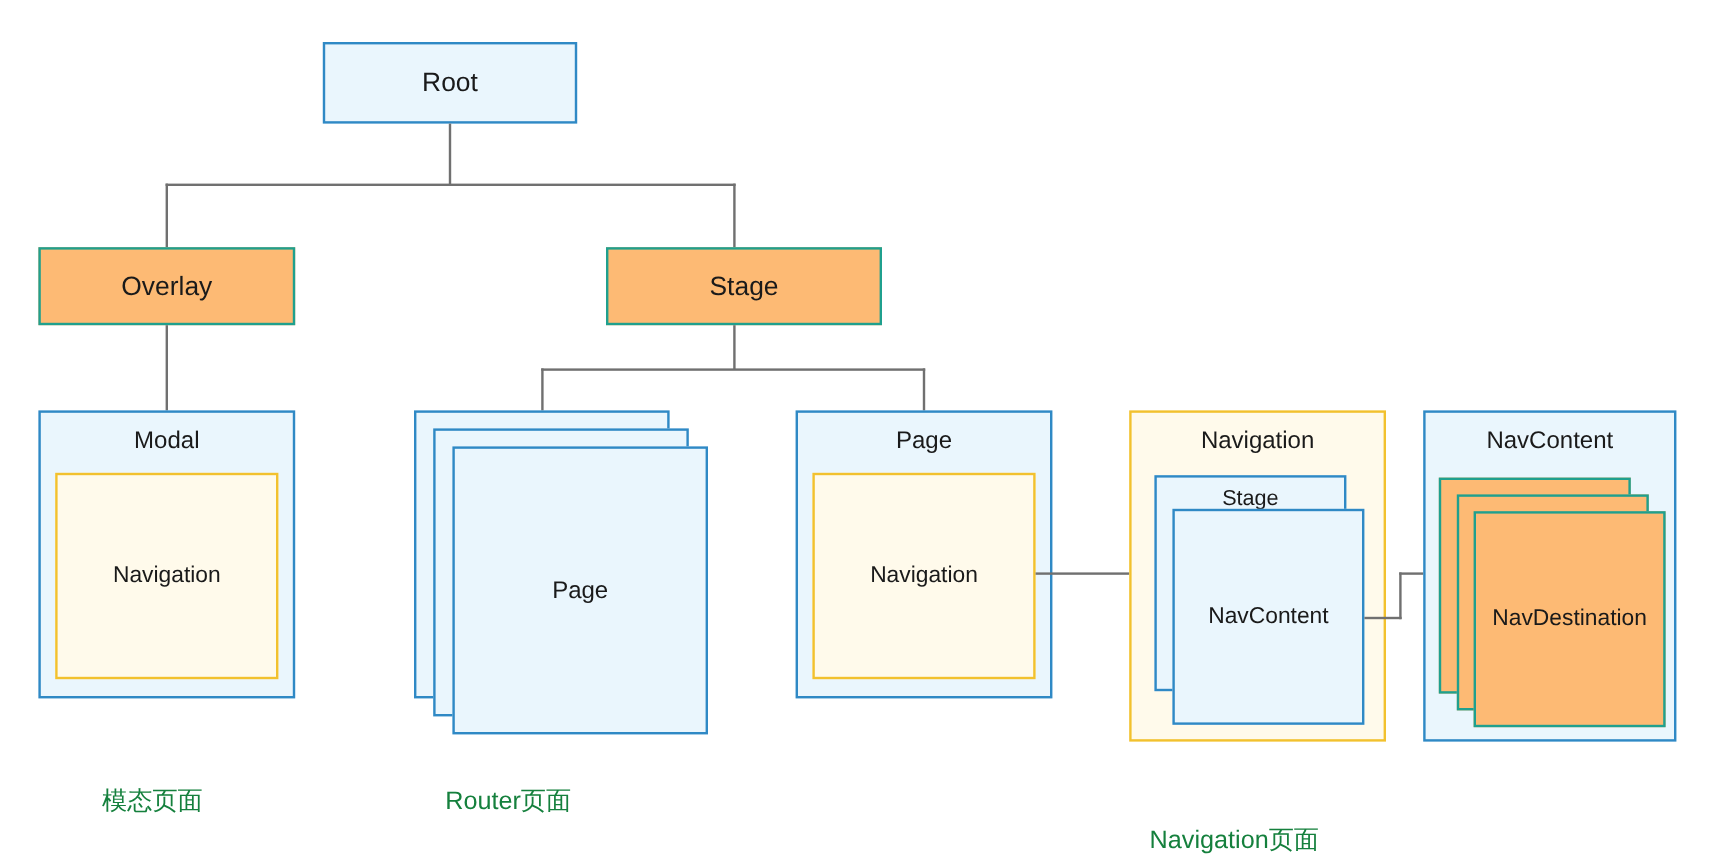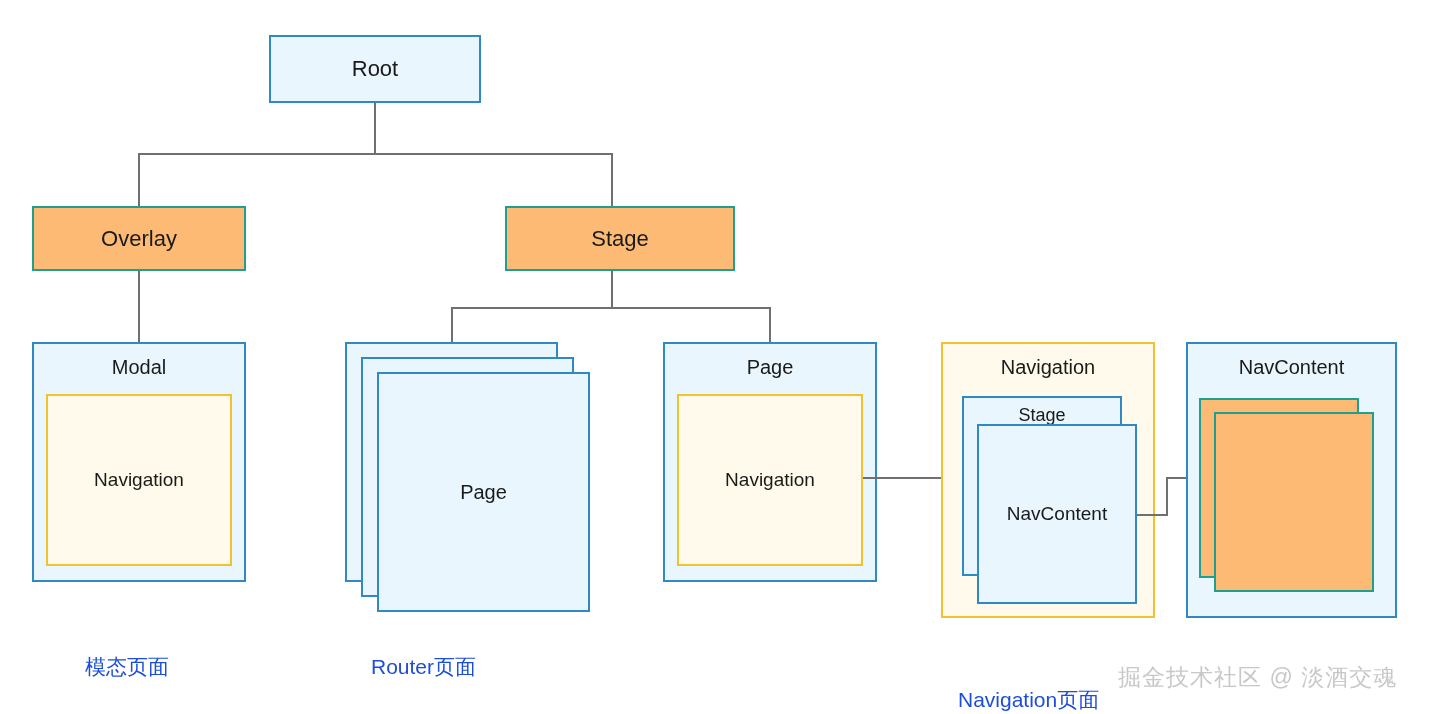--- a/index.html
+++ b/index.html
@@ -48,21 +48,21 @@
     position: absolute;
     background: #707070;
   }
   .line-h { height: 2px; }
   .line-v { width: 2px; }
 
   
   .caption {
     position: absolute;
     font-size: 21px;
-    color: #1d4ed8;
+    color: #15803d;
     white-space: nowrap;
   }
   .watermark {
     position: absolute;
     font-size: 23px;
     color: #c8c8c8;
     white-space: nowrap;
     letter-spacing: 1px;
   }
   
@@ -134,20 +134,22 @@
 
   <div class="line line-h" style="left:1137px; top:514px; width:31px;"></div>
   <div class="line line-v" style="left:1166px; top:477px; height:39px;"></div>
   <div class="line line-h" style="left:1166px; top:477px; width:28px;"></div>
 
   <div class="box box-blue label-top t20" style="left:1186px; top:342px; width:211px; height:276px;">
     <span>NavContent</span>
   </div>
   <div class="box box-teal" style="left:1199px; top:398px; width:160px; height:180px;"></div>
   <div class="box box-teal" style="left:1214px; top:412px; width:160px; height:180px;"></div>
+  <div class="box box-teal t19" style="left:1228px; top:426px; width:160px; height:180px; padding:0 14px;">
+    <span>NavDestination</span>
+  </div>
 
   <div class="caption" style="left:85px; top:653px;">模态页面</div>
   <div class="caption" style="left:371px; top:653px;">Router页面</div>
   <div class="caption" style="left:958px; top:686px;">Navigation页面</div>
 
-  <div class="watermark" style="left:1118px; top:662px;">掘金技术社区 @ 淡酒交魂</div>
 
 </div>
 
 </body></html>

